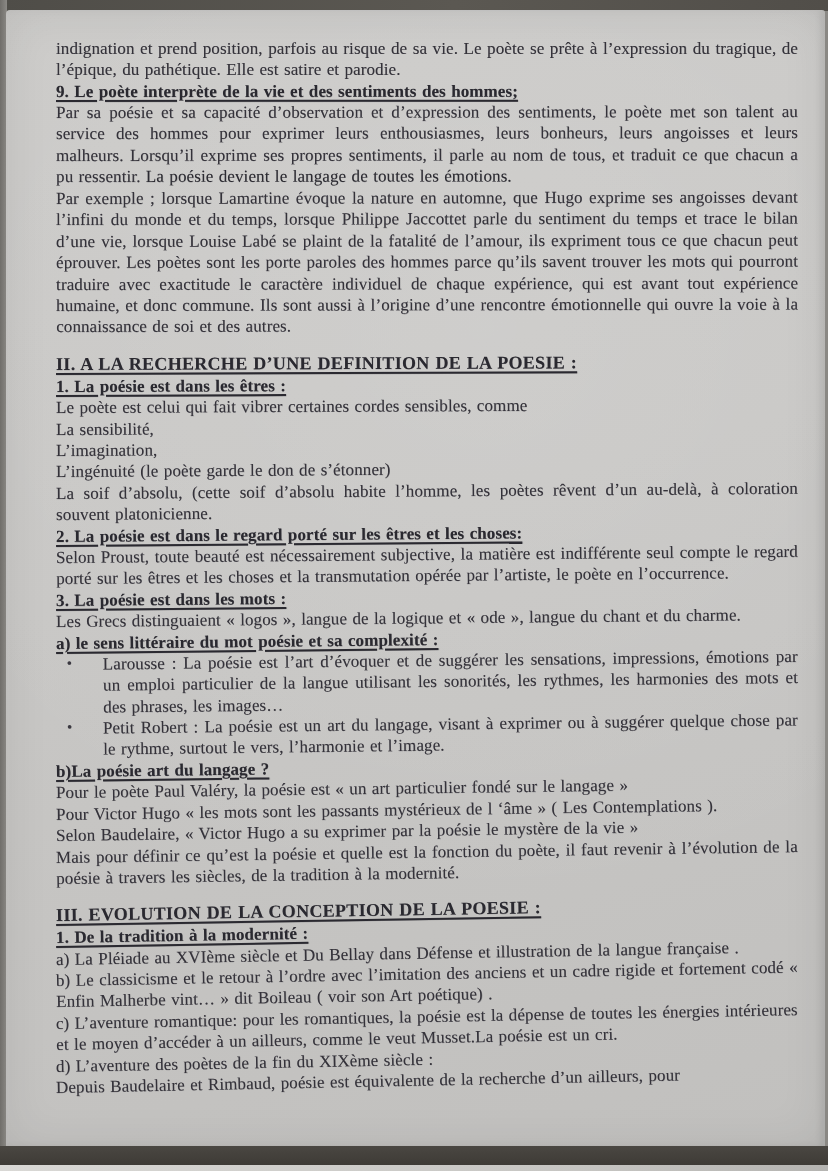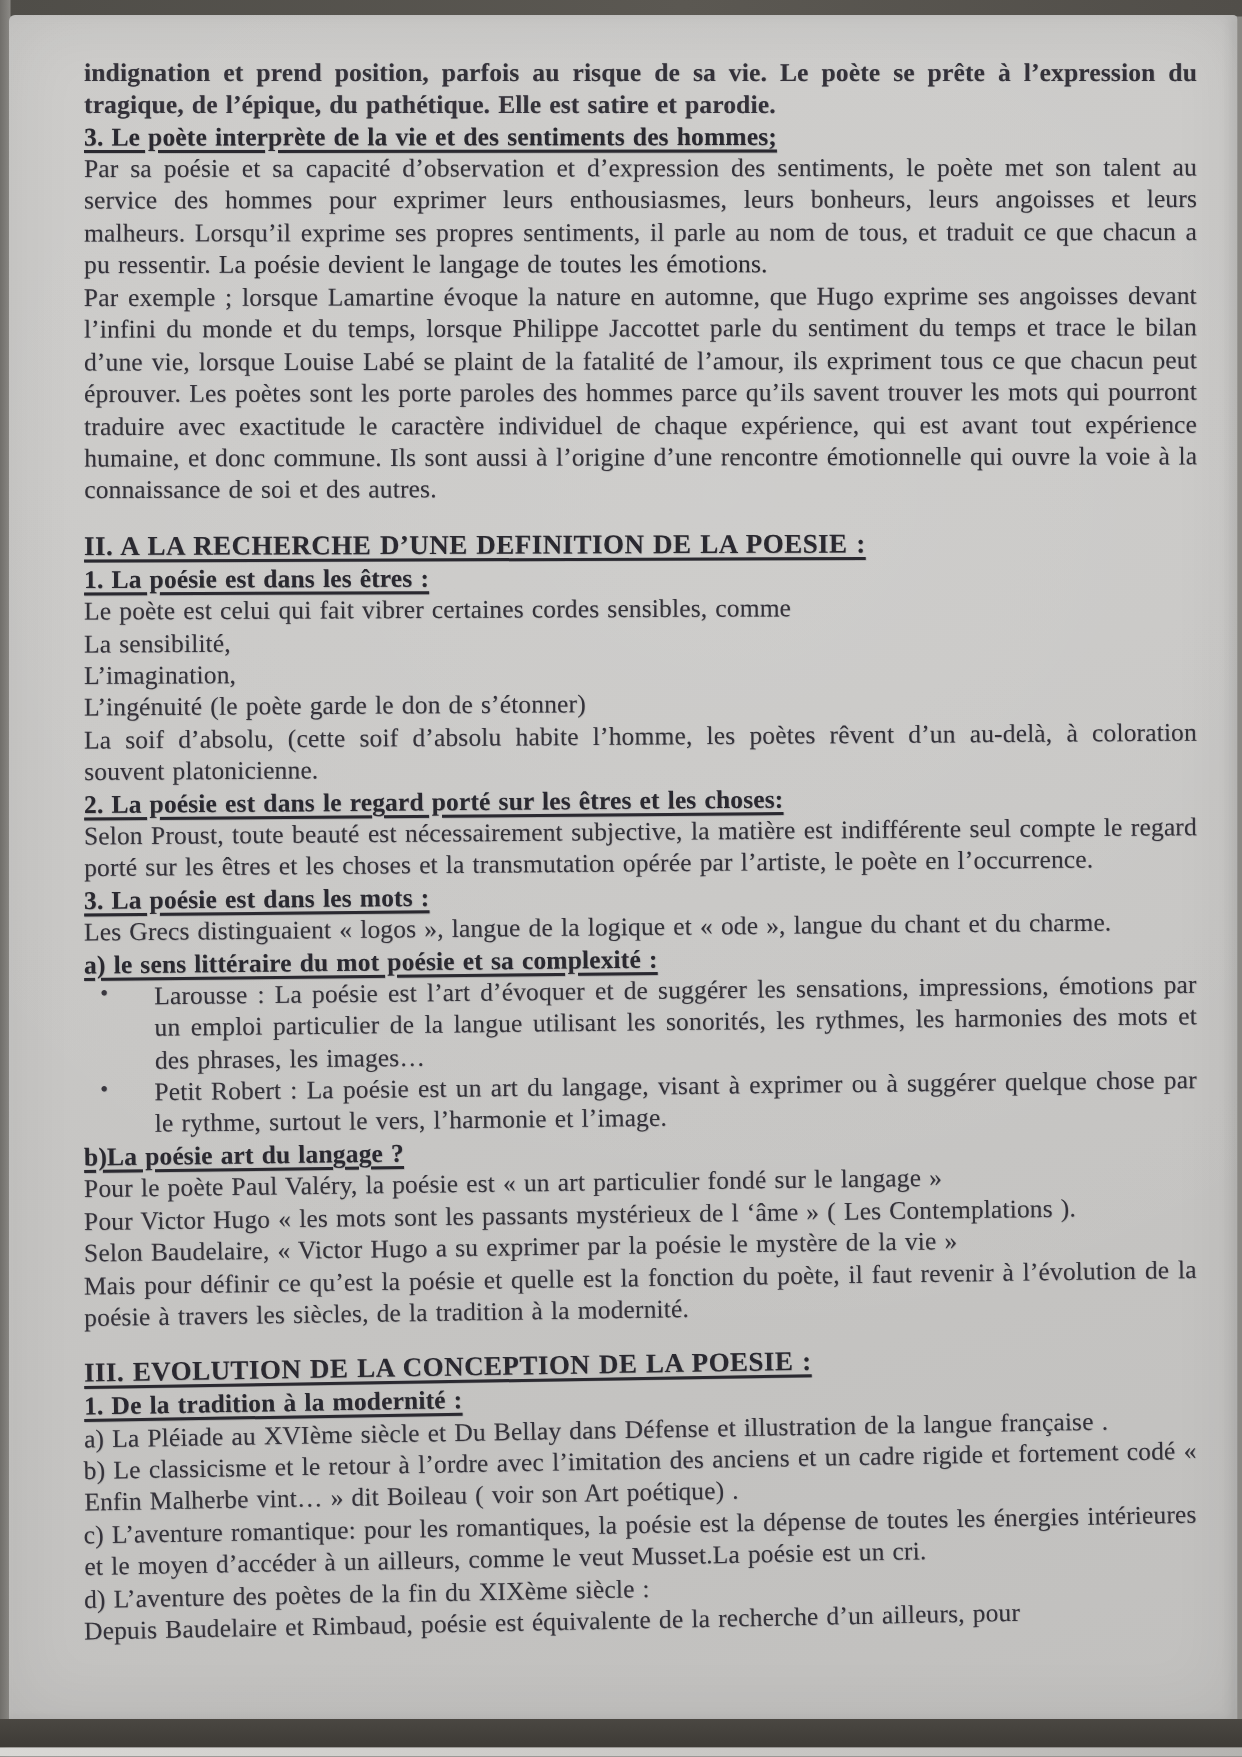--- a/index.html
+++ b/index.html
@@ -71,22 +71,22 @@
   .spacer { height: 15px; }
 </style>
 </head>
 <body>
 
 <div class="photo">
   <div class="band-top"></div>
   <div class="band-left"></div>
   <div class="paper">
     <div class="content">
-        <p class="block paragraph" style="transform: rotate(0deg); font-weight: bold;">indignation et prend position, parfois au risque de sa vie. Le poète se prête à l’expression du tragique, de l’épique, du pathétique. Elle est satire et parodie.</p>
-        <p class="block heading" style="transform: rotate(-0.037deg);">3. Le poète interprète de la vie et des sentiments des hommes;</p>
+        <p class="block paragraph" style="transform: rotate(0deg);">indignation et prend position, parfois au risque de sa vie. Le poète se prête à l’expression du tragique, de l’épique, du pathétique. Elle est satire et parodie.</p>
+        <p class="block heading" style="transform: rotate(-0.037deg);">9. Le poète interprète de la vie et des sentiments des hommes;</p>
         <p class="block paragraph" style="transform: rotate(-0.074deg);"><span>Par sa poésie et sa capacité d’observation et d’expression des sentiments, le poète met son talent au service des hommes pour exprimer leurs enthousiasmes, leurs bonheurs, leurs angoisses et leurs malheurs. Lorsqu’il exprime ses propres sentiments, il parle au nom de tous, et traduit ce que chacun a pu ressentir. </span><span class="bold">La poésie devient le langage de toutes les émotions.</span></p>
         <p class="block paragraph" style="transform: rotate(-0.111deg);">Par exemple ; lorsque Lamartine évoque la nature en automne, que Hugo exprime ses angoisses devant l’infini du monde et du temps, lorsque Philippe Jaccottet parle du sentiment du temps et trace le bilan d’une vie, lorsque Louise Labé se plaint de la fatalité de l’amour, ils expriment tous ce que chacun peut éprouver. Les poètes sont les porte paroles des hommes parce qu’ils savent trouver les mots qui pourront traduire avec exactitude le caractère individuel de chaque expérience, qui est avant tout expérience humaine, et donc commune. Ils sont aussi à l’origine d’une rencontre émotionnelle qui ouvre la voie à la connaissance de soi et des autres.</p>
         <div class="spacer" style="transform: rotate(-0.148deg);"></div>
         <p class="block heading-major" style="transform: rotate(-0.185deg);">II. A LA RECHERCHE D’UNE DEFINITION DE LA POESIE :</p>
         <p class="block heading" style="transform: rotate(-0.223deg);">1. La poésie est dans les êtres :</p>
         <p class="block line" style="transform: rotate(-0.26deg);">Le poète est celui qui fait vibrer certaines cordes sensibles, comme</p>
         <p class="block line" style="transform: rotate(-0.297deg);">La sensibilité,</p>
         <p class="block line" style="transform: rotate(-0.334deg);">L’imagination,</p>
         <p class="block line" style="transform: rotate(-0.371deg);">L’ingénuité (le poète garde le don de s’étonner)</p>
         <p class="block paragraph" style="transform: rotate(-0.408deg);">La soif d’absolu, (cette soif d’absolu habite l’homme, les poètes rêvent d’un au-delà, à coloration souvent platonicienne.</p>

